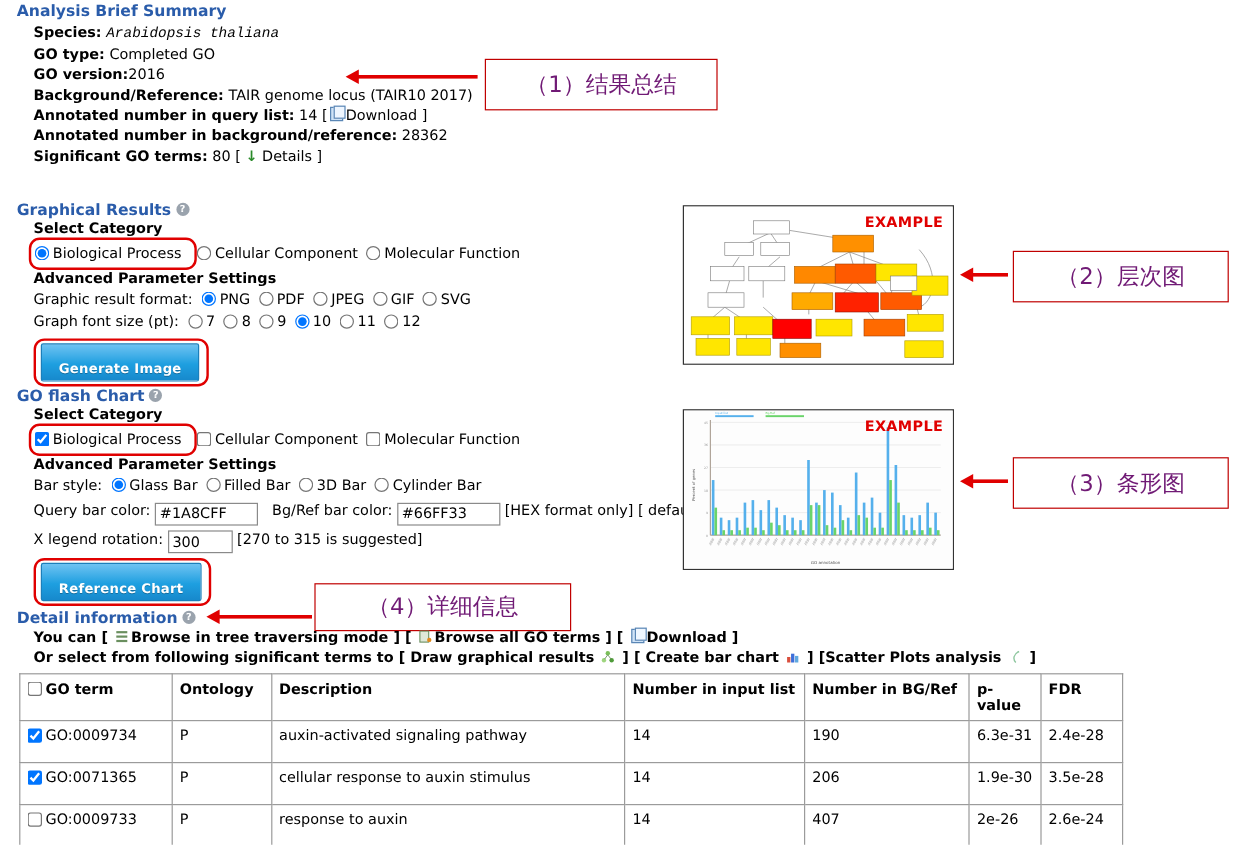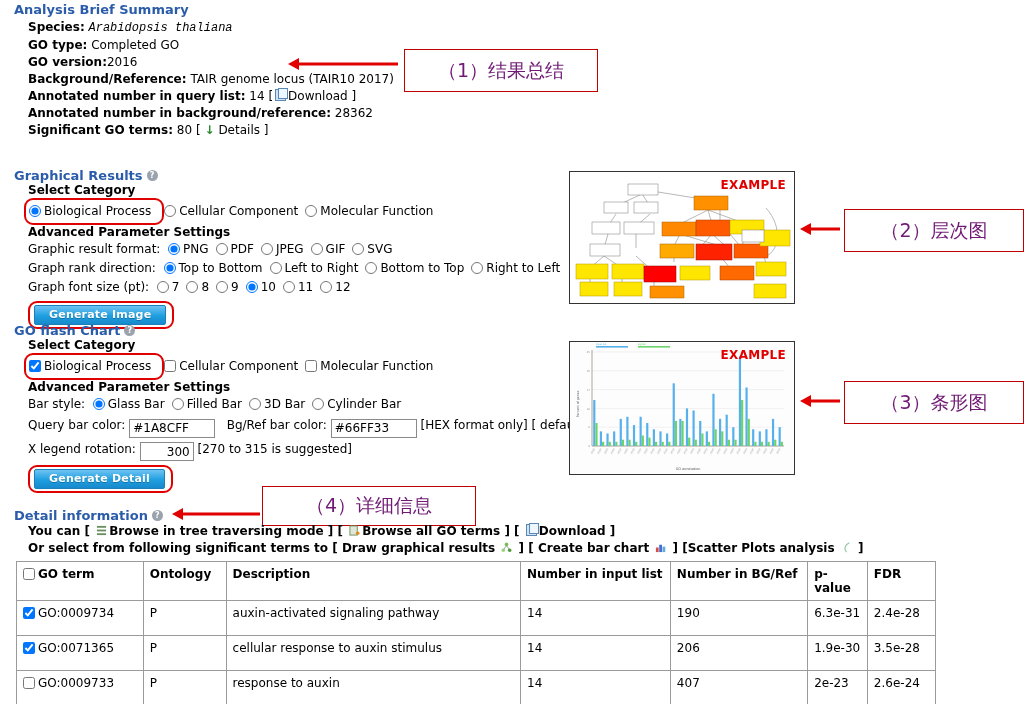--- a/index.html
+++ b/index.html
@@ -79,39 +79,39 @@
     border-radius: 9px;
     padding: 2px 6px 2px 4px;
   }
   .gen-btn {
     display:inline-block;
     background: linear-gradient(#6fc3f2, #1e9fe0 55%, #1789cc);
     border: 1px solid #1b7fbb;
     color: #ffffff;
     font-weight: bold;
     font-size: 11px;
-    padding: 2px 14px 3px 14px;
+    padding: 14px 14px 3px 14px;
     border-radius: 2px;
     text-shadow: 0 1px 0 rgba(0,0,0,.25);
     letter-spacing: .2px;
     cursor: pointer;
     font-family: "DejaVu Sans", sans-serif;
   }
   .txt {
     border: 1px solid #8a8a8a;
     background: #fff;
     font-size: 12px;
     padding: 1px 3px;
     font-family: "DejaVu Sans", "Liberation Sans", sans-serif;
     height: 15px;
     vertical-align: -3px;
   }
   .w-color { width: 78px; }
   .w-font { width: 36px; }
-  .w-rot { width: 46px; text-align: right; }
+  .w-rot { width: 46px; }
 
   
   .example-panel {
     position: absolute;
     border: 1px solid #333;
     background: #fdfdfd;
     overflow: hidden;
   }
   .example-tag {
     position: absolute;
@@ -237,24 +237,20 @@
       <span class="hl"><label class="opt"><input type="radio" name="gcat" checked="" style=""><span>Biological Process</span></label></span><label class="opt"><input type="radio" name="gcat" style=""><span>Cellular Component</span></label><label class="opt"><input type="radio" name="gcat" style=""><span>Molecular Function</span></label>
     </div>
 
     <div class="sub-head">Advanced Parameter Settings</div>
 
     <div class="row">
       <span class="lbl">Graphic result format:</span>&nbsp;
       <label class="opt"><input type="radio" name="gfmt" checked="" style=""><span>PNG</span></label><label class="opt"><input type="radio" name="gfmt" style=""><span>PDF</span></label><label class="opt"><input type="radio" name="gfmt" style=""><span>JPEG</span></label><label class="opt"><input type="radio" name="gfmt" style=""><span>GIF</span></label><label class="opt"><input type="radio" name="gfmt" style=""><span>SVG</span></label>
     </div>
 
-    <div class="row">
-      <span class="lbl">Graph rank direction:</span>&nbsp;
-      <label class="opt"><input type="radio" name="grank" checked="" style=""><span>Top to Bottom</span></label><label class="opt"><input type="radio" name="grank" style=""><span>Left to Right</span></label><label class="opt"><input type="radio" name="grank" style=""><span>Bottom to Top</span></label><label class="opt"><input type="radio" name="grank" style=""><span>Right to Left</span></label>
-    </div>
 
     <div class="row">
       <span class="lbl">Graph font size (pt):</span>&nbsp;
       <label class="opt"><input type="radio" name="gfs" style=""><span>7</span></label><label class="opt"><input type="radio" name="gfs" style=""><span>8</span></label><label class="opt"><input type="radio" name="gfs" style=""><span>9</span></label><label class="opt"><input type="radio" name="gfs" checked="" style=""><span>10</span></label><label class="opt"><input type="radio" name="gfs" style=""><span>11</span></label><label class="opt"><input type="radio" name="gfs" style=""><span>12</span></label>
     </div>
 
     <div class="row" style="padding-top:4px;">
       <span class="btn-hl"><button class="gen-btn">Generate Image</button></span>
     </div>
   </div>
@@ -286,21 +282,21 @@
     </div>
 
 
     <div class="row" style="line-height:22px;">
       <span class="lbl">X legend rotation:</span>
       <input class="txt w-rot" value="300" style="">
       <span>[270 to 315 is suggested]</span>
     </div>
 
     <div class="row" style="padding-top:4px;">
-      <span class="btn-hl"><button class="gen-btn">Generate Detail</button></span>
+      <span class="btn-hl"><button class="gen-btn">Reference Chart</button></span>
     </div>
   </div>
 
   <div class="example-panel" id="hier-panel">
     <svg width="224" height="131" viewBox="0 0 224 131">
       <rect x="0" y="0" width="224" height="131" fill="#fff"></rect>
       <g stroke="#888" stroke-width="0.6" fill="none">
         <path d="M72 22 L46 34 M72 22 L80 34 M46 42 L38 54 M80 42 L66 54 M38 62 L34 76 M34 84 L20 96 M34 84 L52 96 M20 104 L20 112 M52 104 L52 112 M66 62 L66 76 M66 84 L84 100 M84 108 L84 114"></path>
         <path d="M88 20 L138 28 M138 38 L110 52 M138 38 L142 52 M138 38 L176 52 M110 62 L104 74 M110 62 L150 74 M142 62 L128 78 M142 62 L160 78 M176 62 L172 74 M150 84 L160 96 M104 84 L104 90 M196 36 C214 56 208 80 196 84"></path>
         <path d="M150 38 L150 52 M160 62 L170 74 M186 60 L194 74 M194 84 L196 92"></path>
@@ -568,20 +564,20 @@
         <td>206</td>
         <td>1.9e-30</td>
         <td>3.5e-28</td>
       </tr>
       <tr>
         <td><input type="checkbox" style=""><span>GO:0009733</span></td>
         <td>P</td>
         <td>response to auxin</td>
         <td>14</td>
         <td>407</td>
-        <td>2e-23</td>
+        <td>2e-26</td>
         <td>2.6e-24</td>
       </tr>
 
     </tbody>
   </table>
 
 </div>
 
 </body></html>

